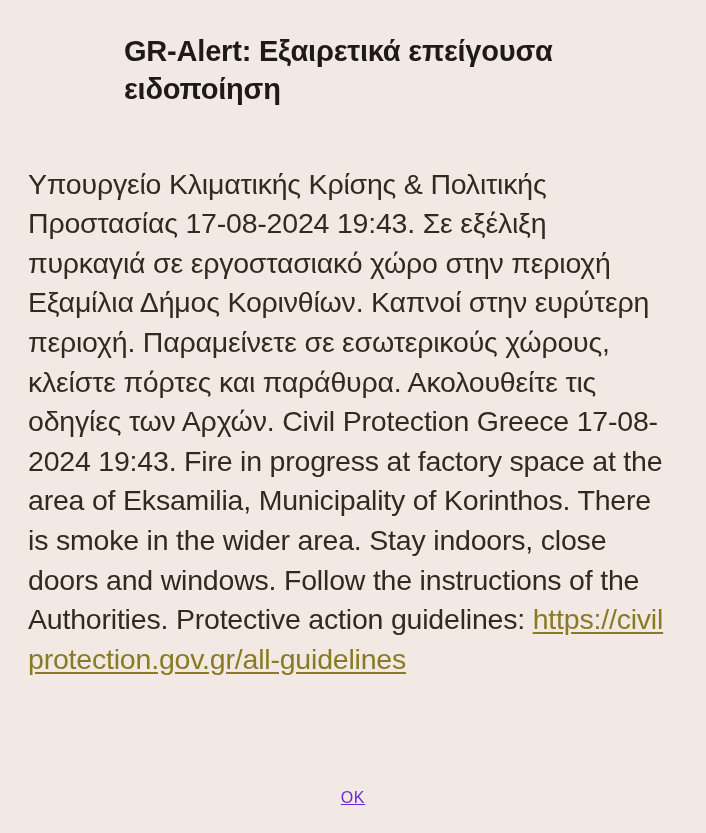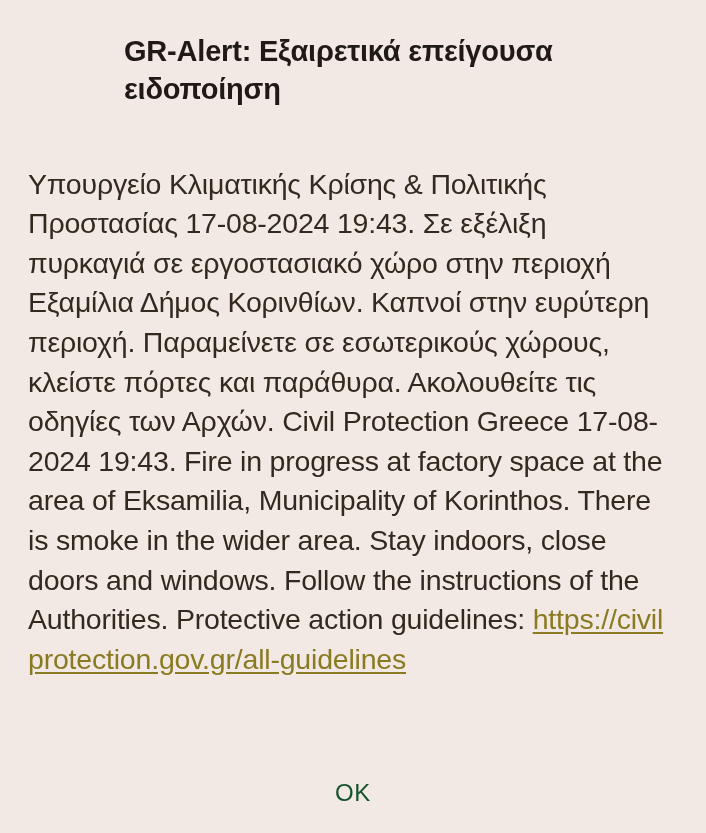--- a/index.html
+++ b/index.html
@@ -72,25 +72,26 @@
     bottom: 18px;
     display: flex;
     justify-content: center;
     align-items: center;
   }
 
   .ok-button {
     background: transparent;
     border: none;
     font-family: "Liberation Sans", sans-serif;
-    font-size: 24px;
+    font-size: 16px;
     letter-spacing: 0.6px;
-    color: #14532d;
+    color: #6d28d9;
     padding: 8px 26px;
     cursor: pointer;
+    text-decoration: underline;
   }
 </style>
 </head>
 <body>
 
 <div class="alert-dialog">
 
   <div class="alert-title">GR-Alert: Εξαιρετικά επείγουσα ειδοποίηση</div>
 
   <div class="alert-body">

